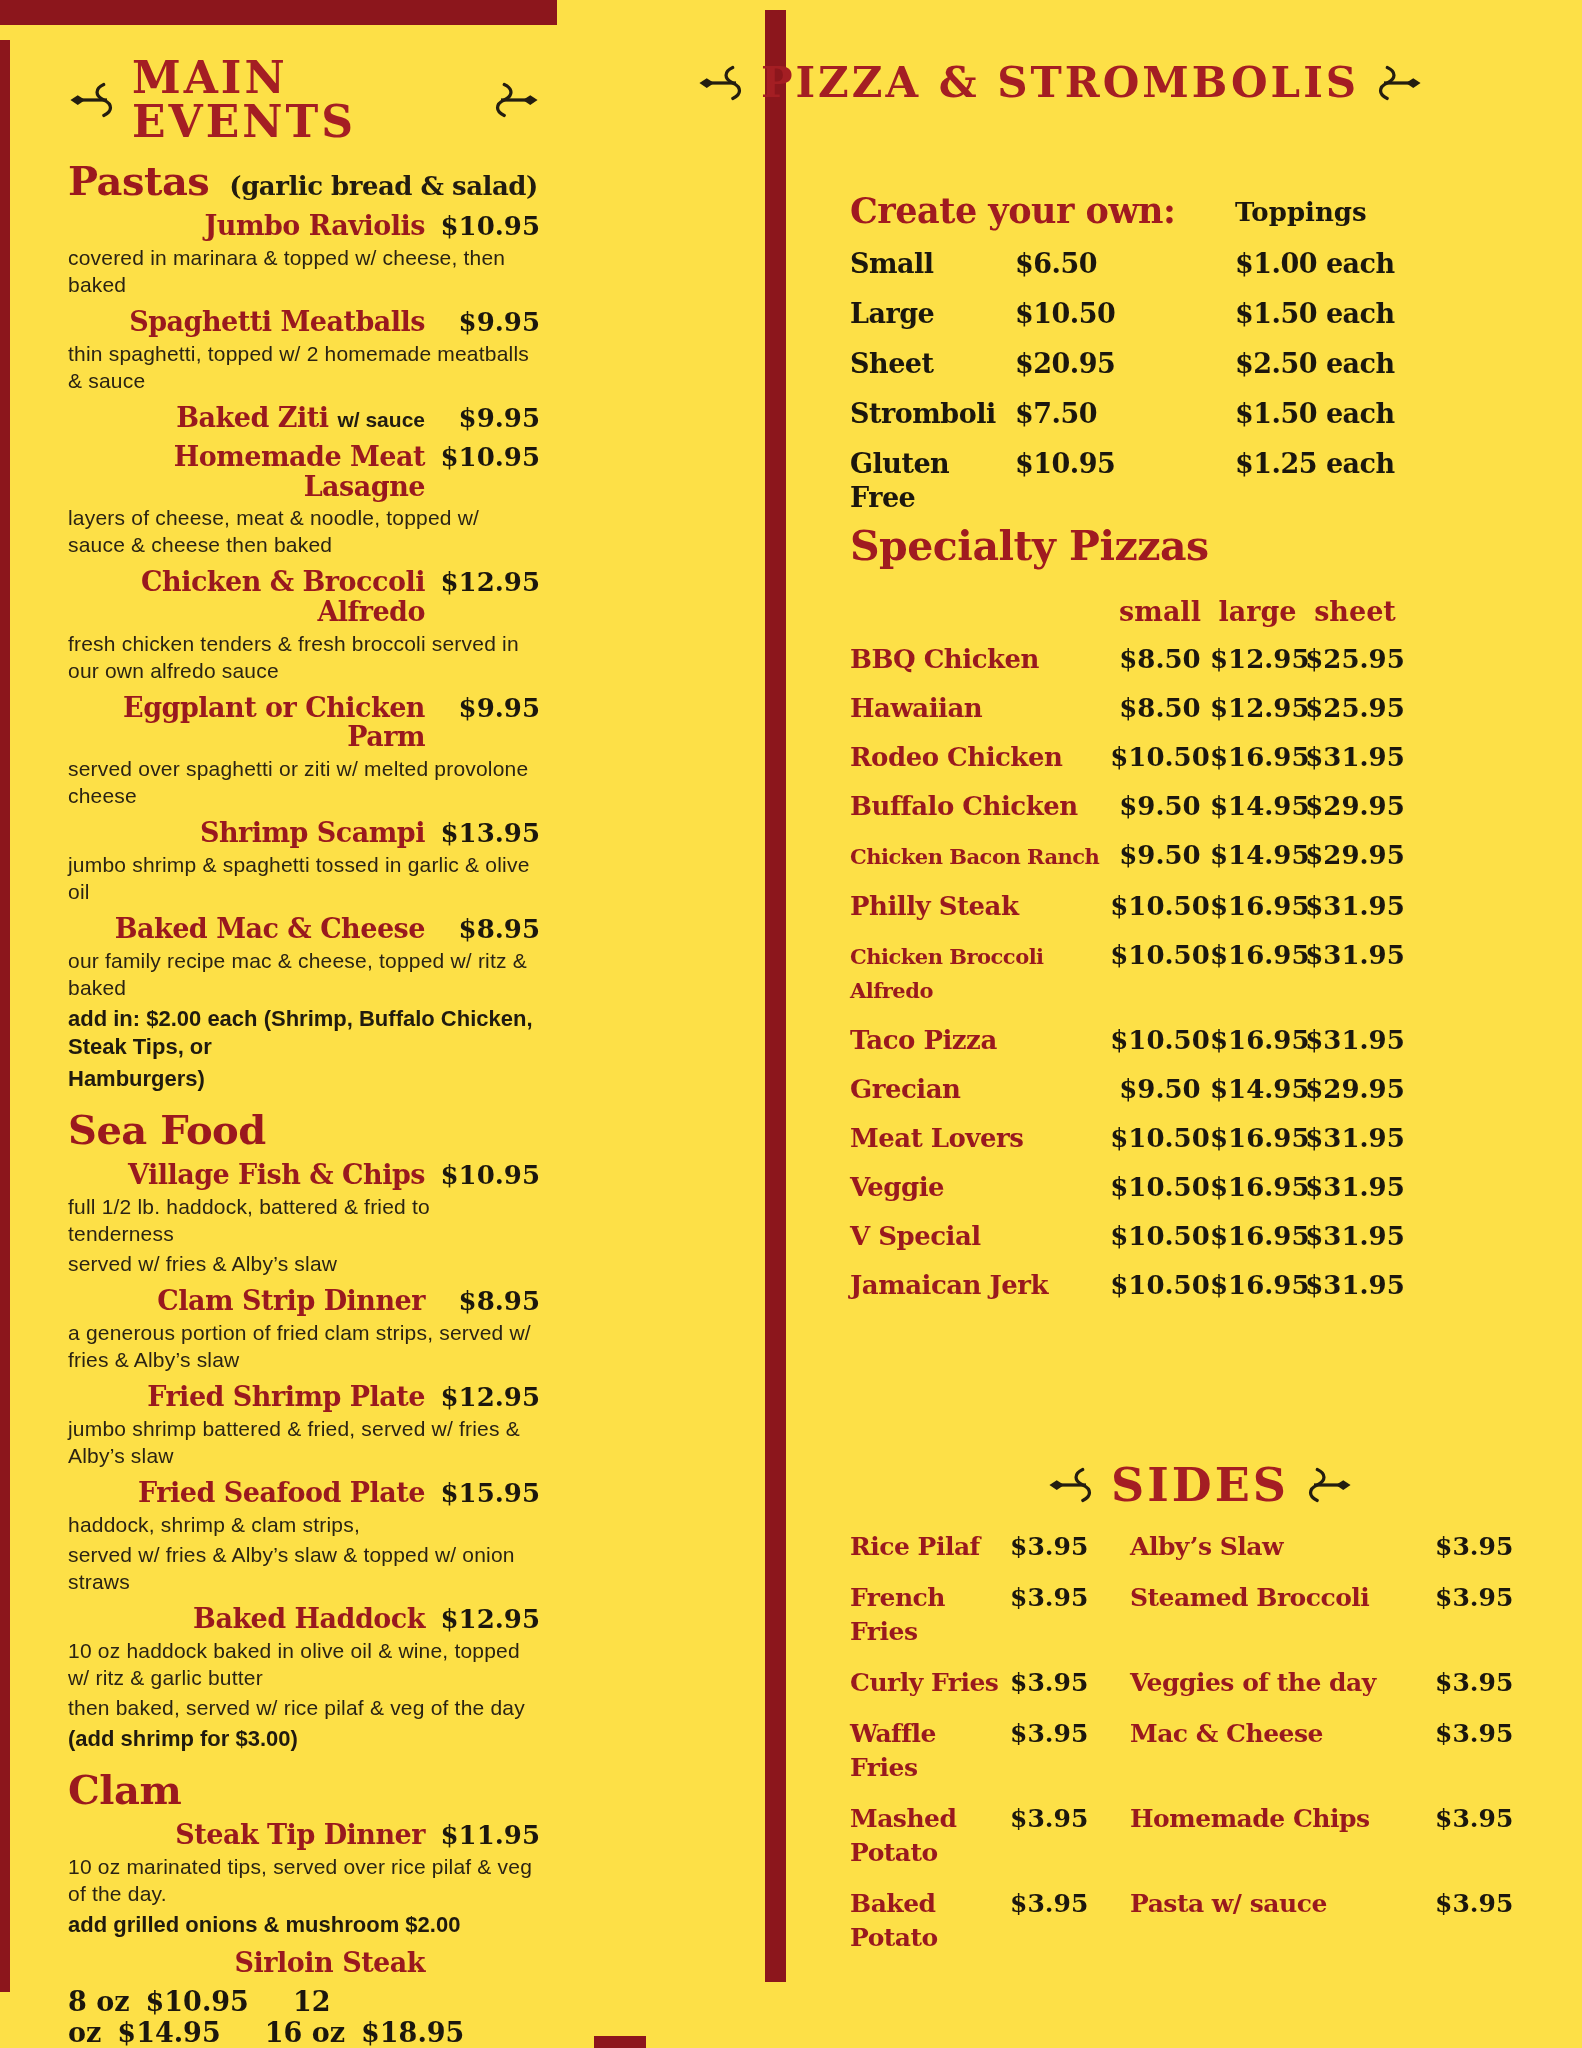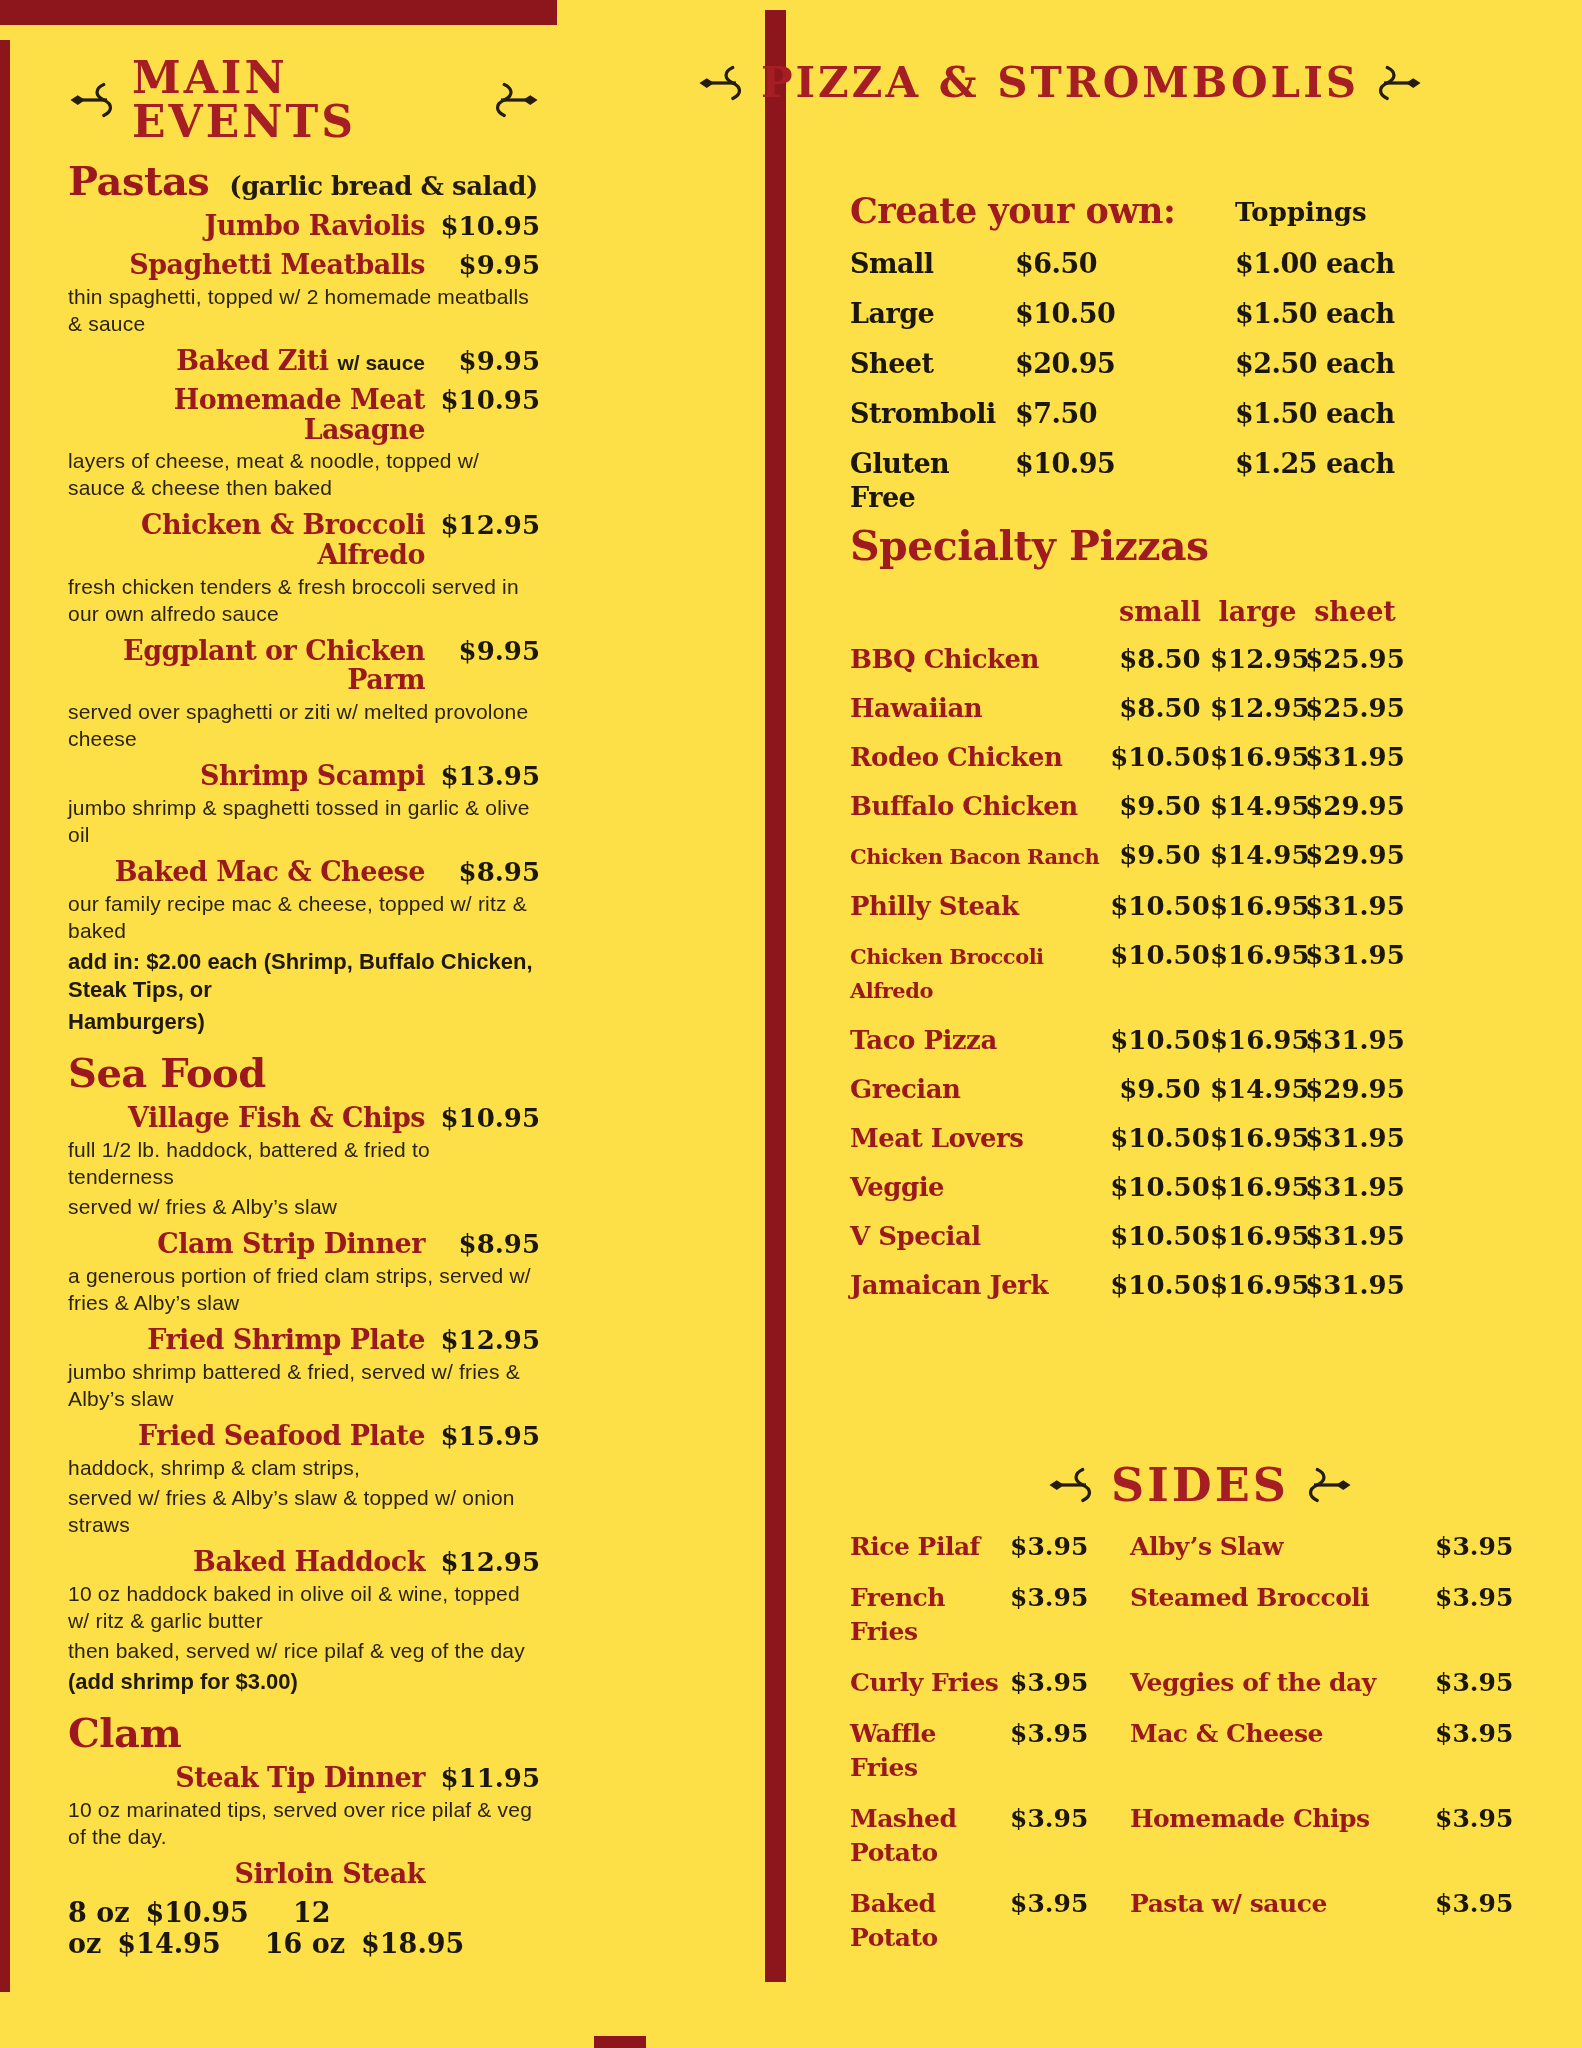--- a/index.html
+++ b/index.html
@@ -97,20 +97,21 @@
     <div class="sec-line">
       <span class="sec-big">Pastas</span>
       <span class="sec-note">(garlic bread &amp; salad)</span>
     </div>
 
     <div>
       <div class="ir">
           <span class="nm"><span class="inm">Jumbo Raviolis</span></span>
           <span class="pr">$10.95</span>
         </div>
+      <div class="ds">covered in marinara &amp; topped w/ cheese, then baked</div>
     </div>
     <div>
       <div class="ir">
           <span class="nm"><span class="inm">Spaghetti Meatballs</span></span>
           <span class="pr">$9.95</span>
         </div>
       <div class="ds">thin spaghetti, topped w/ 2 homemade meatballs &amp; sauce</div>
     </div>
     <div>
       <div class="ir">
@@ -199,20 +200,21 @@
     </div>
 
     <div class="sec-big sec-head2">Clam</div>
 
     <div>
       <div class="ir">
           <span class="nm"><span class="inm">Steak Tip Dinner</span></span>
           <span class="pr">$11.95</span>
         </div>
       <div class="ds">10 oz marinated tips, served over rice pilaf  &amp; veg of the day.</div>
+      <div class="bn">add grilled onions &amp; mushroom $2.00</div>
     </div>
     <div>
       <div class="ir">
           <span class="nm"><span class="inm">Sirloin Steak</span></span>
           <span class="pr"></span>
         </div>
       <div class="sizes">
         <span class="sz">8 oz</span><span class="szp">$10.95</span><span class="sz">12 oz</span><span class="szp">$14.95</span><span class="sz">16 oz</span><span class="szp">$18.95</span>
       </div>
 

